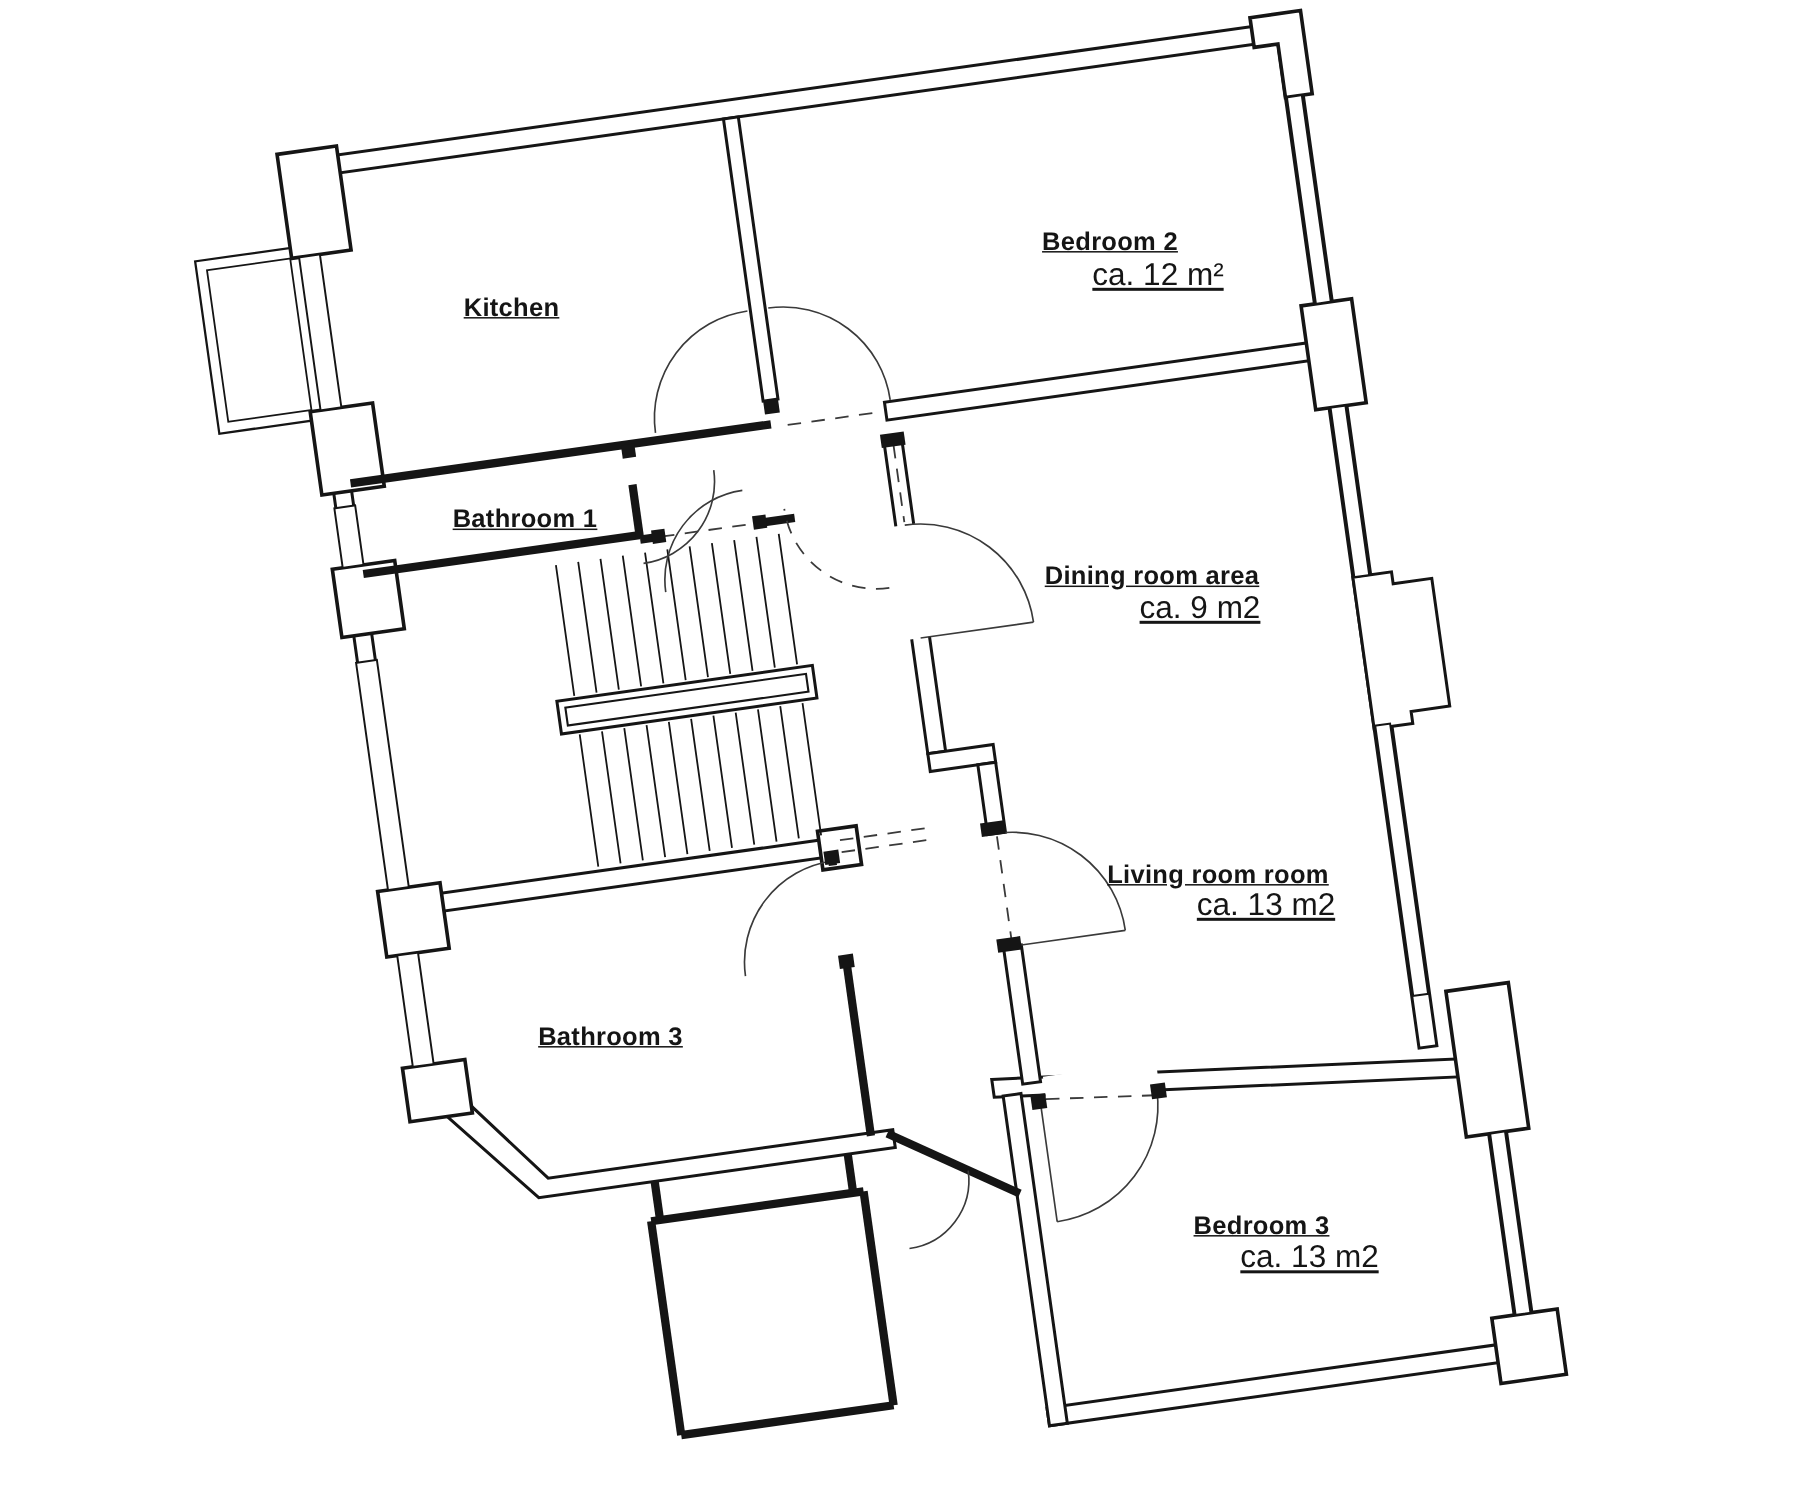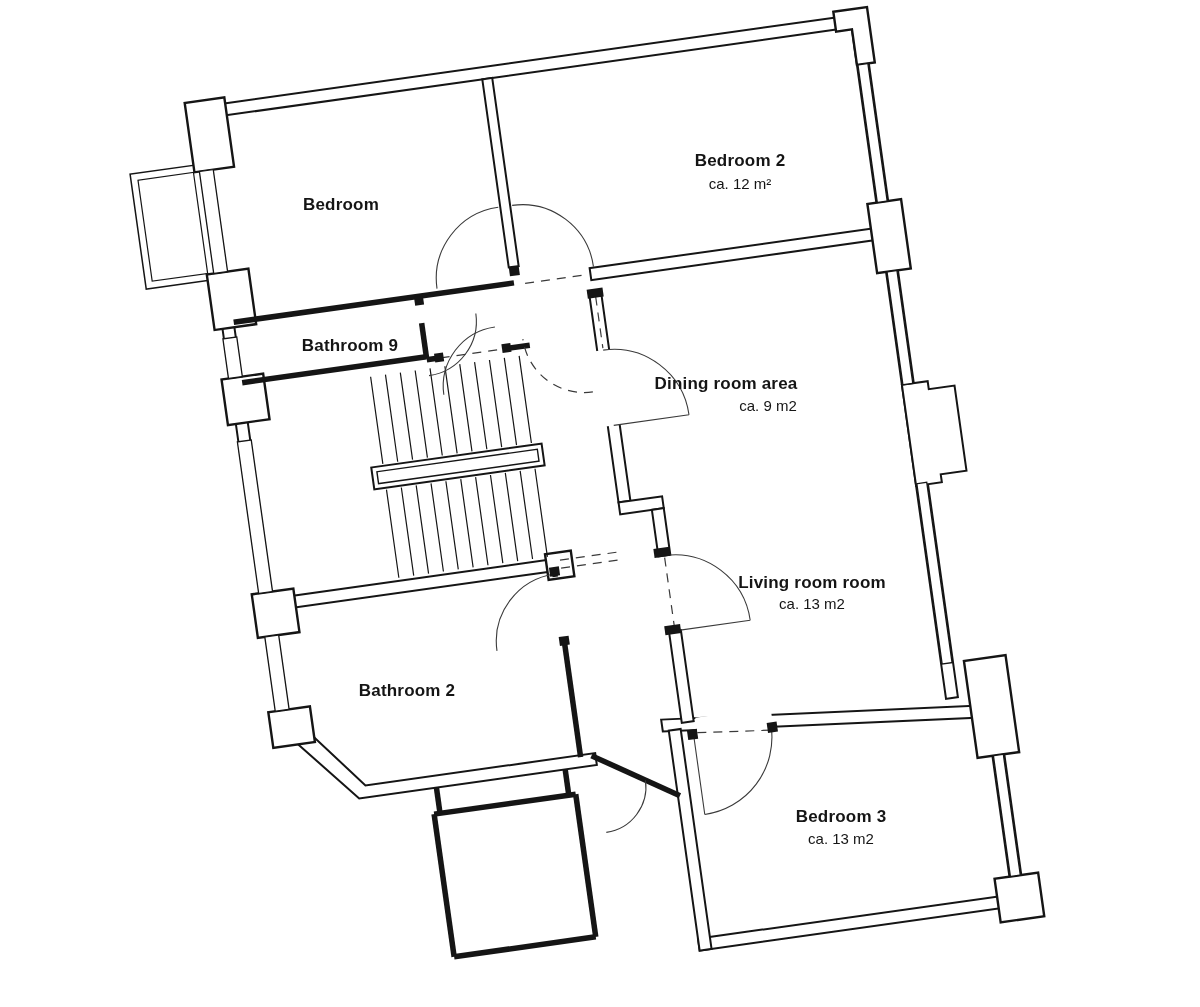--- a/index.html
+++ b/index.html
@@ -1,23 +1,23 @@
 <!DOCTYPE html>
 <html><head>
 <meta charset="utf-8">
 <style>
   html,body{margin:0;padding:0;background:#ffffff;}
   body{width:1200px;height:1007px;position:relative;overflow:hidden;
        font-family:"Liberation Sans", sans-serif;color:#151515;}
   #plan-wrap{position:absolute;inset:0;}
   svg{position:absolute;left:0;top:0;}
   .lbl{position:absolute;transform:translate(-50%,-50%);white-space:nowrap;
-       line-height:1.25;}
+       line-height:1.25;text-decoration:underline;}
   .room-name{font-weight:bold;font-size:17px;letter-spacing:.2px;}
-  .room-area{font-size:15px;font-weight:400;}
+  .room-area{font-size:21px;font-weight:400;margin-left:32px;}
 </style>
 </head>
 <body>
 
 <div id="plan-wrap">
 <svg width="1200" height="1007" viewBox="0 0 1200 1007">
   <g transform="rotate(-8 600 500)" stroke-linecap="butt" stroke-linejoin="miter">
 
     <g fill="#ffffff" stroke="#151515">
       <rect x="180" y="112" width="70" height="116" stroke-width="1.5"></rect>
@@ -131,30 +131,30 @@
       <rect x="540" y="630" width="10" height="9"></rect>
       <rect x="444" y="273" width="9" height="9"></rect>
       <rect x="456" y="332" width="9" height="9"></rect>
       <rect x="524" y="332" width="9" height="9"></rect>
       <rect x="654" y="740" width="10" height="10"></rect>
       <rect x="734" y="744" width="10" height="10"></rect>
     </g>
   </g>
 </svg>
 
-<div class="lbl room-name" style="left:341px;top:205px">Bedroom</div>
+<div class="lbl room-name" style="left:341px;top:205px">Kitchen</div>
 
 <div class="lbl room-name" style="left:740px;top:161px">Bedroom 2</div>
 <div class="lbl room-area" style="left:740px;top:184px">ca. 12 m²</div>
 
-<div class="lbl room-name" style="left:350px;top:346px">Bathroom 9</div>
+<div class="lbl room-name" style="left:350px;top:346px">Bathroom 1</div>
 
-<div class="lbl room-name" style="left:726px;top:384px">Dining room area</div>
+<div class="lbl room-name" style="left:768px;top:384px">Dining room area</div>
 <div class="lbl room-area" style="left:768px;top:406px">ca. 9 m2</div>
 
 <div class="lbl room-name" style="left:812px;top:583px">Living room room</div>
 <div class="lbl room-area" style="left:812px;top:604px">ca. 13 m2</div>
 
-<div class="lbl room-name" style="left:407px;top:691px">Bathroom 2</div>
+<div class="lbl room-name" style="left:407px;top:691px">Bathroom 3</div>
 
 <div class="lbl room-name" style="left:841px;top:817px">Bedroom 3</div>
 <div class="lbl room-area" style="left:841px;top:839px">ca. 13 m2</div>
 </div>
 
 </body></html>

